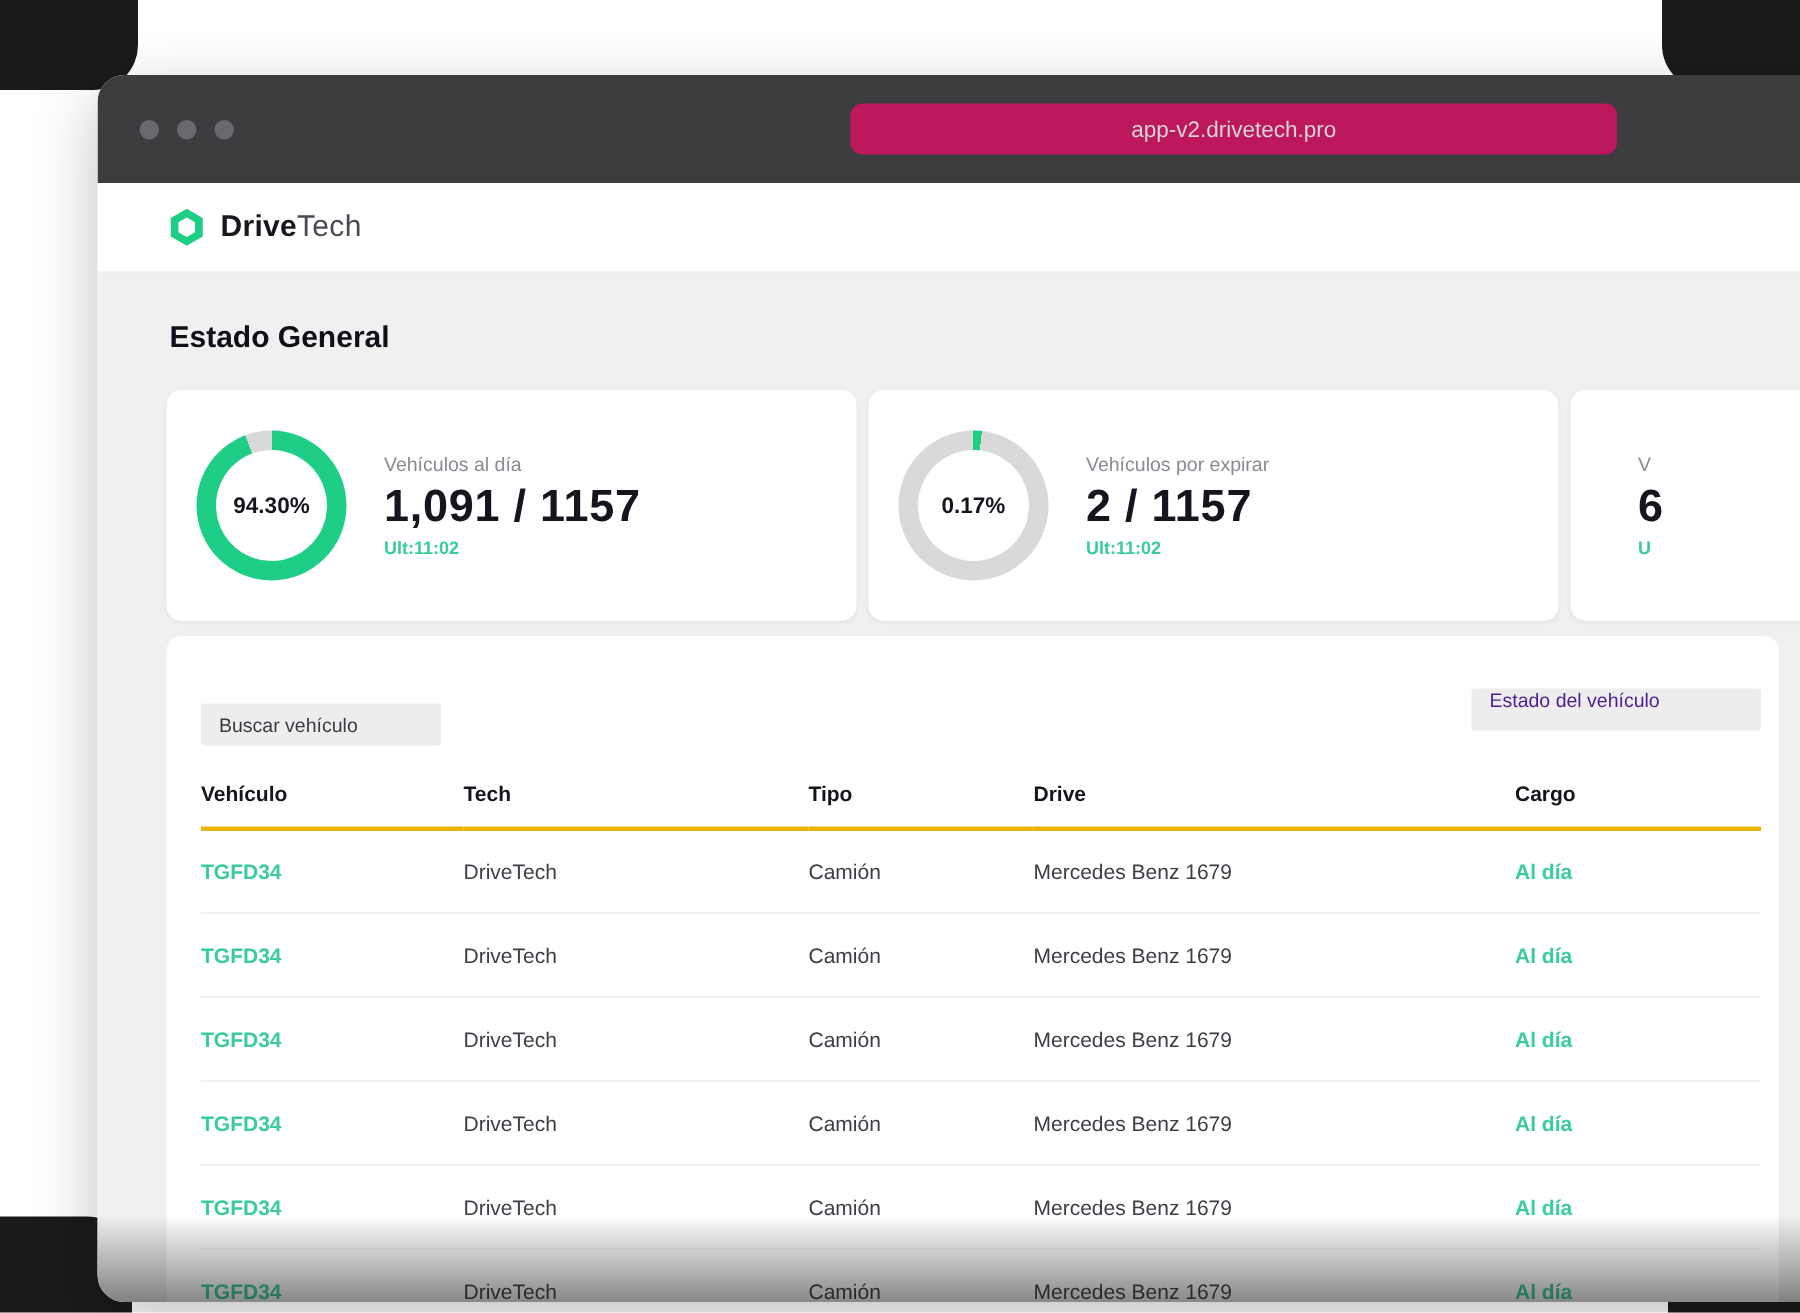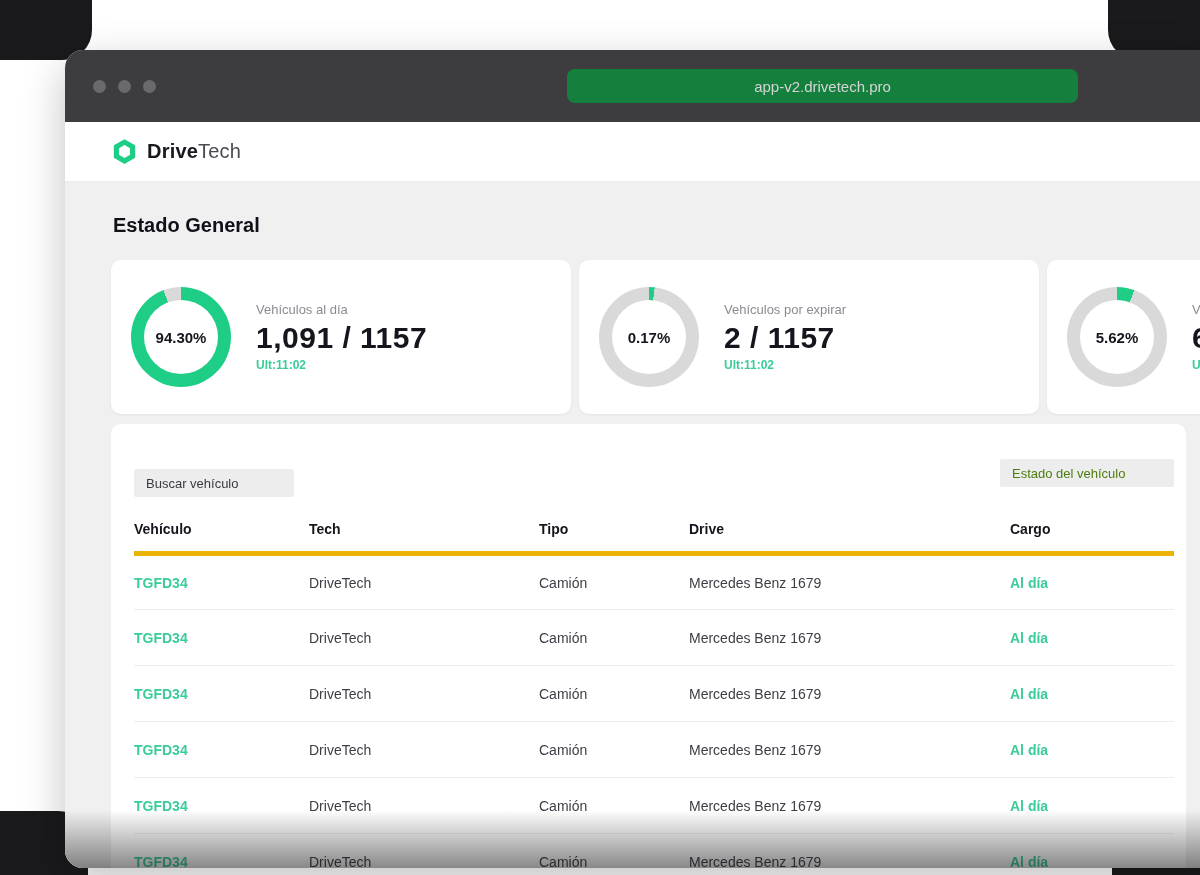--- a/index.html
+++ b/index.html
@@ -27,21 +27,21 @@
     content:""; position:absolute; left:0; right:0; bottom:0; height:58px;
     background:linear-gradient(to bottom, rgba(18,18,20,0) 0%, rgba(18,18,20,0.5) 100%);
     pointer-events:none; z-index:9;
   }
 
   .chrome { flex:0 0 72px; background:#3d3d40; position:relative; }
   .dots { position:absolute; left:28px; top:30px; display:flex; gap:12px; }
   .dot { width:13px; height:13px; border-radius:50%; background:#6a6a6e; }
   .urlbar {
     position:absolute; left:502px; top:19px; width:511px; height:34px;
-    border-radius:8px; background:#15803d; color:#d4d4d6; font-size:15px;
+    border-radius:8px; background:#be185d; color:#d4d4d6; font-size:15px;
     display:flex; align-items:center; justify-content:center;
   }
 
   .appbar {
     flex:0 0 60px; background:#ffffff; display:flex; align-items:center;
     padding-left:46px; border-bottom:1px solid #ececee;
   }
   .logo { width:27px; height:27px; color:var(--accent); }
   .brand { margin-left:9px; font-size:20px; letter-spacing:.2px; }
   .brand-bold { font-weight:700; color:#17171e; }
@@ -73,29 +73,29 @@
     margin-top:10px; width:1075px; height:620px; background:#fff; border-radius:10px;
     padding:25px 12px 0 23px;
   }
   .panel-controls { display:flex; justify-content:space-between; align-items:center; }
   .search-input {
     width:160px; height:28px; background:#ededee; border:none; outline:none;
     font-family:"Liberation Sans", sans-serif; font-size:13px; color:#2e2e36; padding:0 12px; border-radius:2px;margin-top:20px;
   }
   .search-input::placeholder { color:#3a3a42; opacity:1; }
   .filter-select {
-    width:174px; height:28px; background:#ededee; border-radius:2px;
-    font-size:13px; color:#4d7c0f; display:flex; align-items:center; padding:0 12px;
+    width:193px; height:28px; background:#ededee; border-radius:2px;
+    font-size:13px; color:#4c1d95; display:flex; padding:0 12px;
     cursor:pointer;
   }
 
   table { border-collapse:collapse; width:100%; margin-top:18px; }
   th {
     text-align:left; font-size:14px; font-weight:700; color:#15151d;
-    padding:6px 0 14px 0; border-bottom:5px solid #eab308;margin-top:18px;
+    padding:6px 0 14px 0; border-bottom:3px solid #eab308;margin-top:18px;
   }
   td { height:56px; font-size:14px; color:#3d3d45; border-bottom:1px solid #eeeeef; padding:0; }
   .green-bold { color:var(--text-green); font-weight:700; }
 </style>
 </head>
 <body>
 
 <div class="corner tl"></div>
 <div class="corner tr"></div>
 <div class="corner bl"></div>
@@ -148,24 +148,20 @@
           <span class="pct">0.17%</span>
         </div>
         <div class="stat-info">
           <div class="stat-label">Vehículos por expirar</div>
           <div class="stat-value">2 / 1157</div>
           <div class="stat-updated">Ult:11:02</div>
         </div>
       </div>
 
       <div class="card">
-        <div class="donut" style="background: conic-gradient(rgb(31, 206, 134) 5.62%, rgb(217, 217, 217) 0deg);">
-          <span class="hole"></span>
-          <span class="pct">5.62%</span>
-        </div>
         <div class="stat-info">
           <div class="stat-label">V</div>
           <div class="stat-value">6</div>
           <div class="stat-updated">U</div>
         </div>
       </div>
 
     </div>
 
     <div class="panel">

